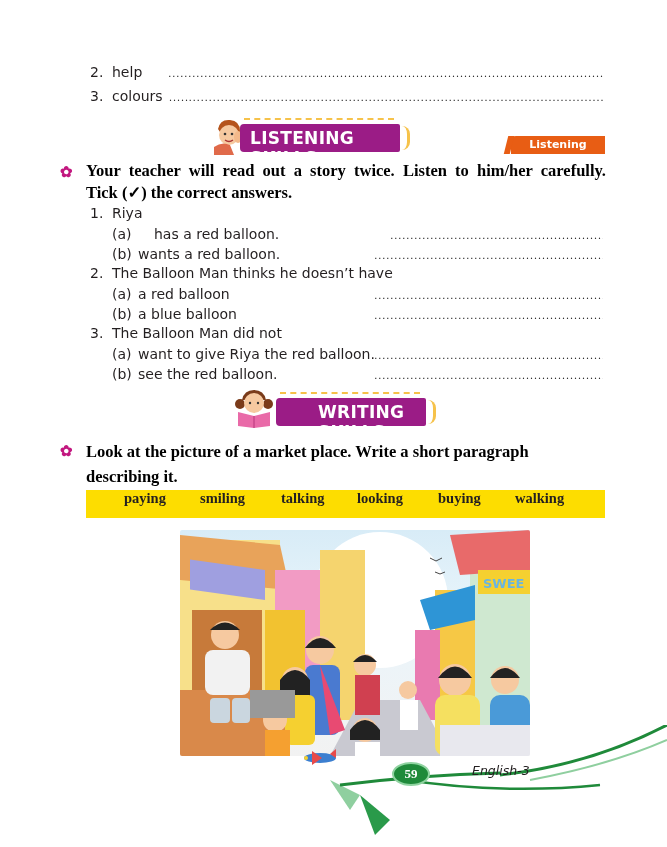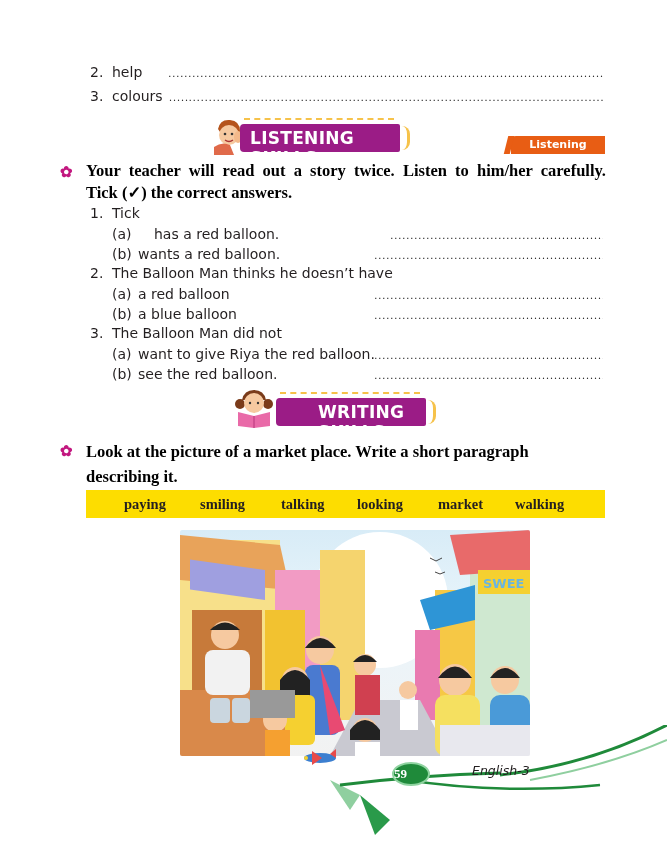--- a/index.html
+++ b/index.html
@@ -20,26 +20,26 @@
   .banner { position:absolute; height:28px; background:#9b1c86; border-radius:4px 2px 2px 4px; }
   .banner-text { position:absolute; color:#fff; font-family:"DejaVu Sans", sans-serif; font-weight:bold; font-size:17px; letter-spacing:0.3px; top:4px; }
   .banner-dash { position:absolute; top:-6px; height:0; border-top:2px dashed #f6c24a; }
   .banner-curl { position:absolute; top:2px; width:8px; height:24px; border-right:3px solid #f6c24a; border-radius:0 12px 12px 0; }
 
   .tag { position:absolute; left:511px; top:136px; width:94px; height:18px; background:#e85d14; color:#fff; border-radius:5px 0 0 0; font-family:"DejaVu Sans", sans-serif; font-weight:bold; font-size:11px; line-height:18px; text-align:center; }
   .tag::before { content:""; position:absolute; left:-5px; top:0; width:6px; height:18px; background:#e85d14; transform:skewX(-14deg); }
 
   .flower { position:absolute; color:#c2177f; font-size:15px; font-weight:bold; }
 
-  .wordbox { position:absolute; left:86px; top:490px; width:519px; height:28px; background:#fddd00; display:flex; align-items:center; padding-left:38px; gap:0; }
+  .wordbox { position:absolute; left:86px; top:490px; width:519px; height:28px; background:#fddd00; display:flex; padding-left:38px; gap:0; }
   .word { font-family:"Liberation Serif", "DejaVu Serif", serif; font-weight:bold; font-size:14.5px; color:#231f20; }
 
   .picture { position:absolute; left:180px; top:530px; width:350px; height:226px; overflow:hidden; border-radius:2px; background:linear-gradient(180deg,#d8ecf7 0%,#eaf5fb 40%,#f2f2f2 100%); }
 
-  .footer-num { position:absolute; left:392px; top:762px; width:38px; height:24px; border-radius:50%; background:#1f8a3a; border:2px solid #8fd3a0; color:#fff; font-family:"Liberation Serif", serif; font-weight:bold; font-size:13px; line-height:20px; text-align:left; }
+  .footer-num { position:absolute; left:392px; top:762px; width:38px; height:24px; border-radius:50%; background:#1f8a3a; border:2px solid #8fd3a0; color:#fff; font-family:"Liberation Serif", serif; font-weight:bold; font-size:13px; line-height:20px; text-align:center; }
   .footer-title { position:absolute; left:472px; top:763px; font-family:"DejaVu Sans", sans-serif; font-style:italic; font-size:12.5px; color:#231f20; }
 </style>
 </head>
 <body>
 
 <div class="row sans" style="left:90px; top:64px; width:513px;">
   <span class="num">2.</span>
   <span style="width:50px; display:inline-block;">help</span>
   <span class="dots"></span>
 </div>
@@ -71,21 +71,21 @@
 <div class="tag">Listening Skills</div>
 
 <span class="flower" style="left:60px; top:163px;">✿</span>
 <div class="serif-instr" style="position:absolute; left:86px; top:160px; width:520px;">
   <div style="text-align:justify; text-align-last:justify;">Your teacher will read out a story twice. Listen to him/her carefully.</div>
   <div>Tick (✓) the correct answers.</div>
 </div>
 
 <div class="row sans" style="left:90px; top:205px;">
   <span class="num">1.</span>
-  <span>Tick</span>
+  <span>Riya</span>
 </div>
 <div class="row sans" style="left:112px; top:226px; width:491px;">
   <span class="sub">(a)</span>
   <span style="width:230px;display:inline-block;margin-left:16px;">has a red balloon.</span>
   <span class="dots"></span>
 </div>
 <div class="row sans" style="left:112px; top:246px; width:491px;">
   <span class="sub">(b)</span>
   <span style="width:230px;display:inline-block;">wants a red balloon.</span>
   <span class="dots"></span>
@@ -145,21 +145,21 @@
 <div class="serif-instr" style="position:absolute; left:86px; top:439px; width:520px; line-height:25px;">
   <div>Look at the picture of a market place. Write a short paragraph describing it.</div>
   <div>Here are some words to help you.</div>
 </div>
 
 <div class="wordbox">
   <span class="word" style="width:76px;">paying</span>
   <span class="word" style="width:81px;">smiling</span>
   <span class="word" style="width:76px;">talking</span>
   <span class="word" style="width:81px;">looking</span>
-  <span class="word" style="width:77px;">market</span>
+  <span class="word" style="width:77px;">buying</span>
   <span class="word">walking</span>
 </div>
 
 <div class="picture">
   <svg width="350" height="226" viewBox="0 0 350 226">
     <circle cx="200" cy="70" r="68" fill="#ffffff"></circle>
 
     <rect x="0" y="10" width="100" height="200" fill="#f7e08a"></rect>
     <polygon points="0,5 100,15 110,60 0,50" fill="#e8a35a"></polygon>
     <rect x="10" y="28" width="75" height="30" fill="#9f9fe0" transform="skewY(8)"></rect>

